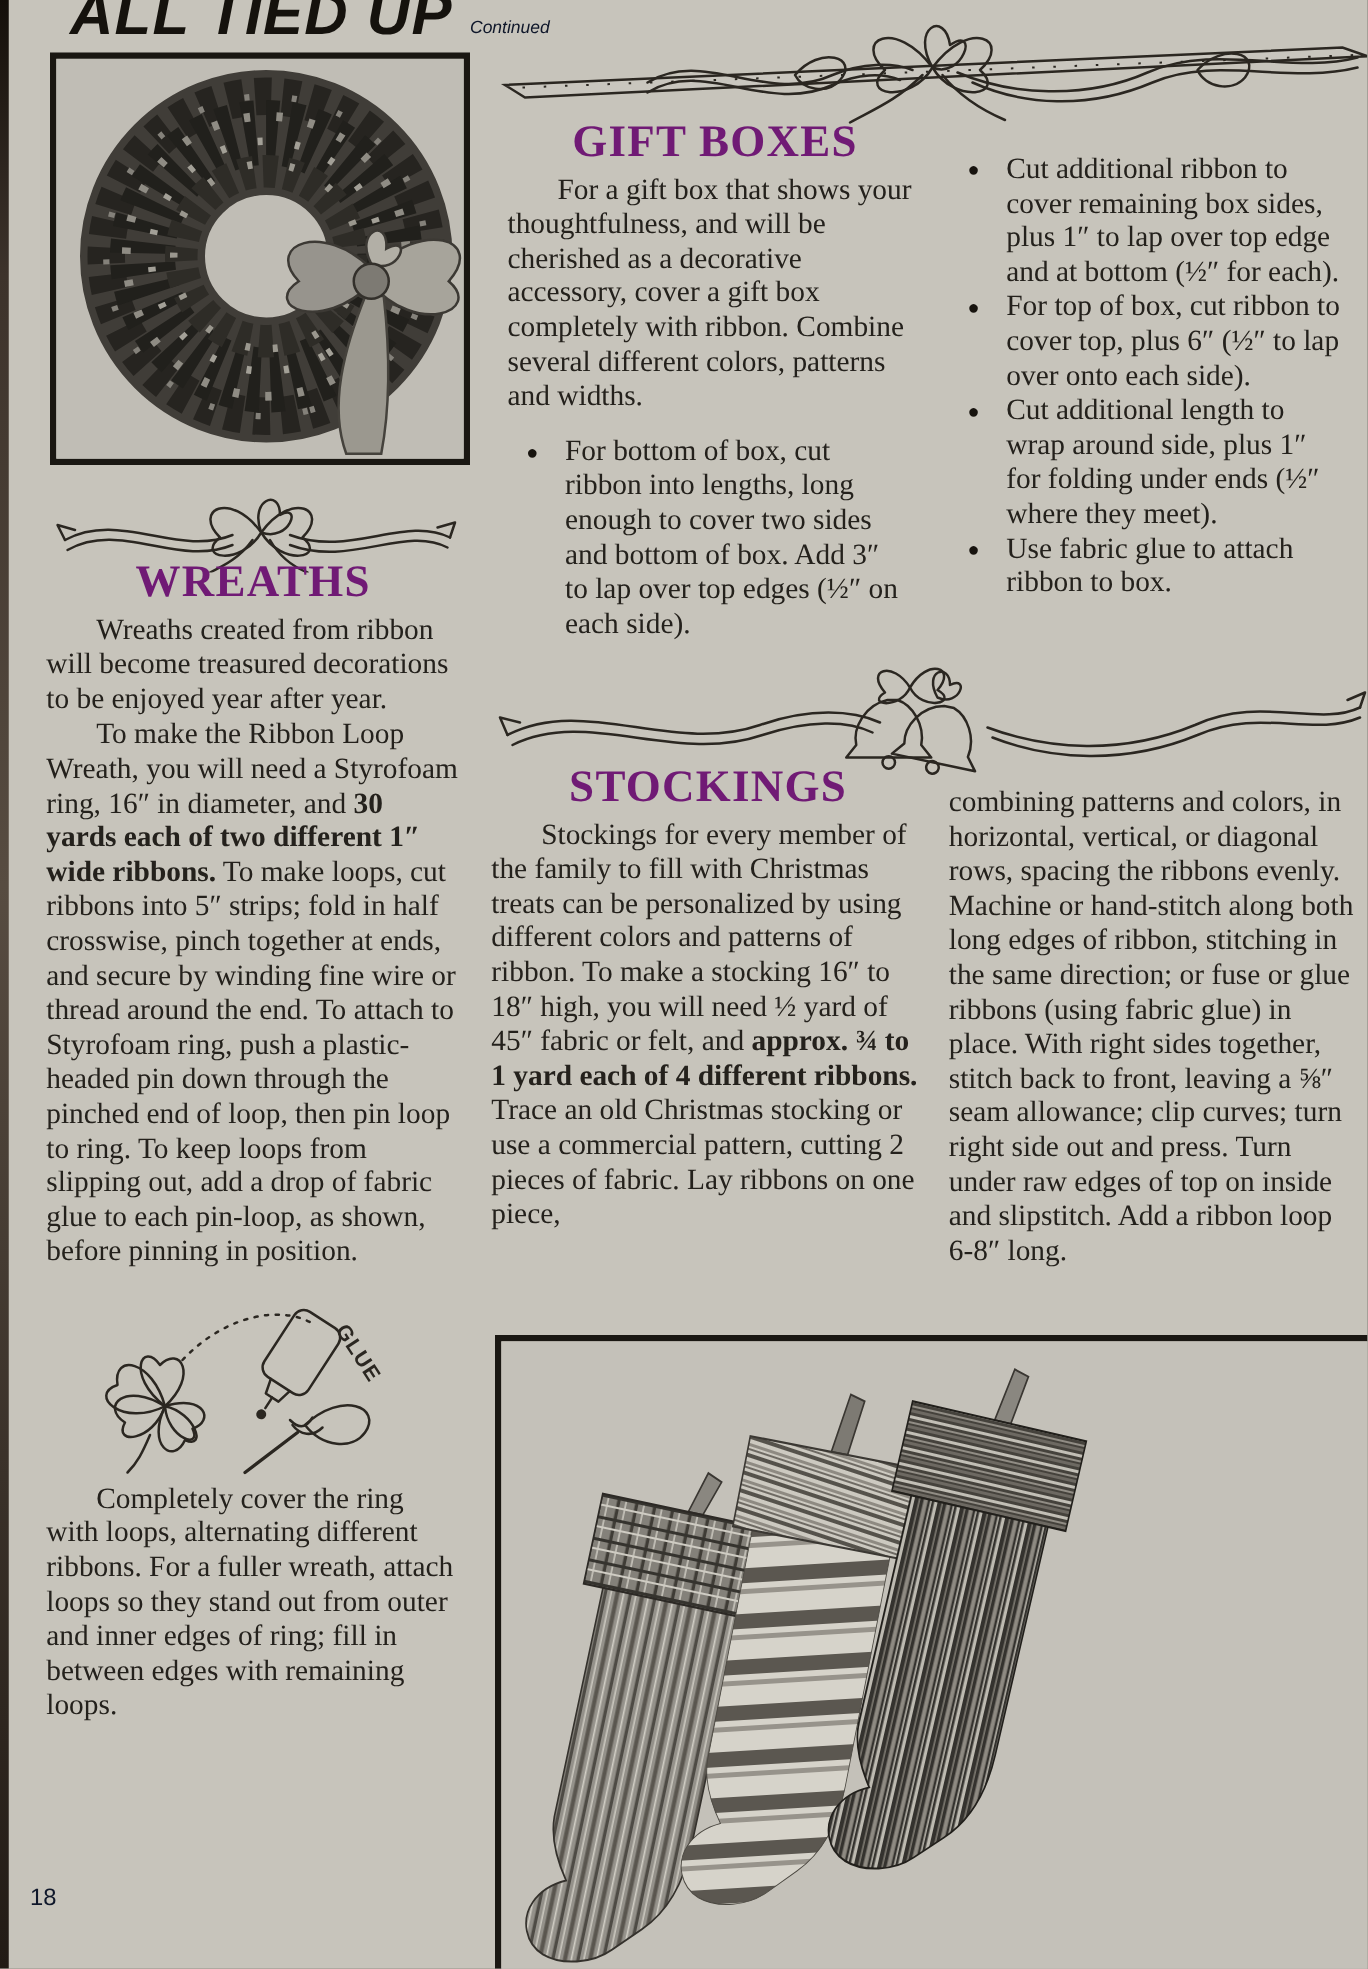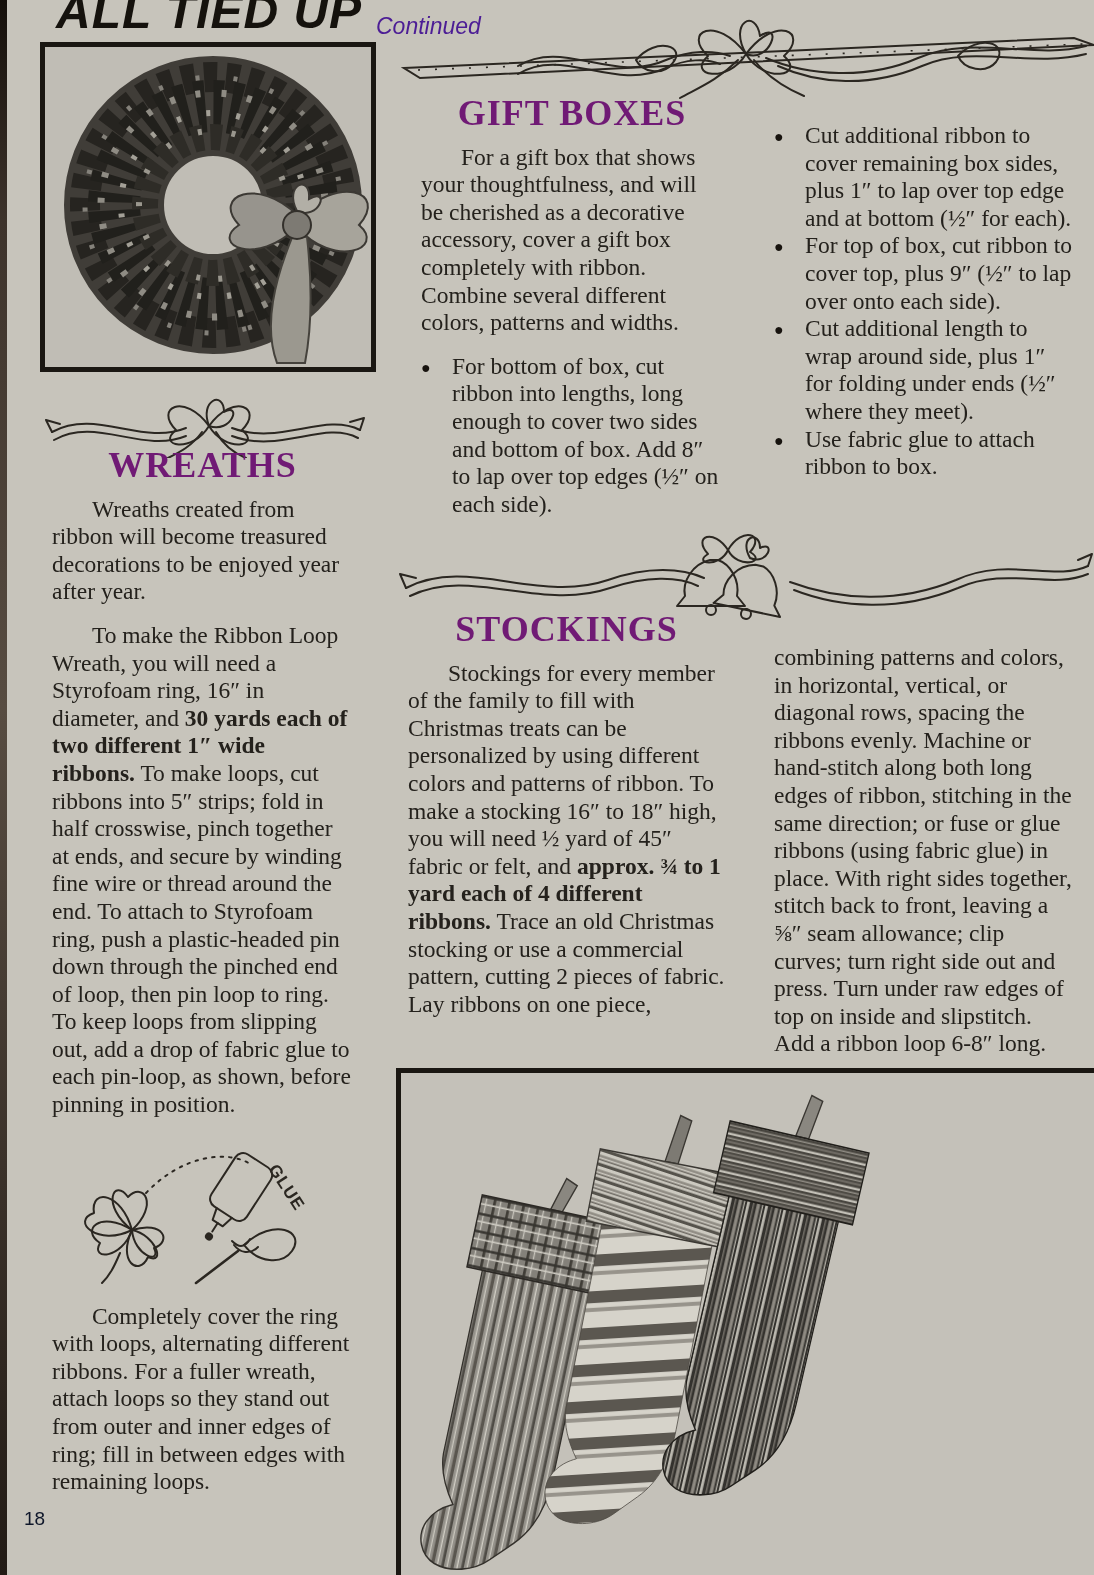--- a/index.html
+++ b/index.html
@@ -12,39 +12,39 @@
     position:absolute; left:0; top:0; width:7px; height:100%;
     background:linear-gradient(#140f0a,#3d332b 14%,#574c41 45%,#3a3129 75%,#221b15);
   }
   .page-title {
     position:absolute; left:56px; top:-16px;
     font-family:"Liberation Sans", sans-serif; font-weight:bold; font-style:italic;
     font-size:48px; letter-spacing:1px; color:#15120d; white-space:nowrap;
   }
   .continued {
     position:absolute; left:376px; top:13px;
-    font-family:"Liberation Sans", sans-serif; font-style:italic; font-size:23px; color:#4c1d95;
+    font-family:"Liberation Sans", sans-serif; font-style:italic; font-size:14px; color:#0f172a;
   }
   .photo {
     position:absolute; box-sizing:border-box; border:5px solid #1a1712; background:#c0bdb5;
   }
   .wreath-photo { left:40px; top:42px; width:336px; height:330px; }
   .stockings-photo { left:396px; top:1068px; width:706px; height:515px; }
   .photo svg { display:block; width:100%; height:100%; }
   .orn { position:absolute; }
   .orn svg { display:block; width:100%; height:100%; }
   .ruler-orn { left:398px; top:4px; width:696px; height:100px; }
   .bow-orn { left:44px; top:386px; width:322px; height:72px; }
   .bells-orn { left:398px; top:524px; width:696px; height:98px; }
   .col { position:absolute; font-size:23.5px; line-height:27.6px; text-align:left; }
   .heading {
     font-size:36px; font-weight:bold; letter-spacing:1px; text-align:center;
     margin:0 0 11px 0; color:#701a75;
   }
-  .col p { margin:16px; text-indent:1.7em; }
+  .col p { margin:1px; text-indent:1.7em; }
   .col p.noindent { text-indent:0; }
   ul.bullets { list-style:none; margin:16px; padding:0; }
   ul.bullets li { position:relative; padding-left:31px; }
   ul.bullets li::before {
     content:"\25CF"; position:absolute; left:0; top:1px; font-size:16px; color:#17130e;
   }
   b { font-weight:bold; }
   .gift-mid   { left:405px; top:100px; width:334px; }
   .gift-right { left:758px; top:106px; width:330px; }
   .wreaths-col{ left:36px;  top:452px; width:333px; }
@@ -108,28 +108,28 @@
         <path d="M340,56 C320,76 300,84 282,94"></path>
         <path d="M356,56 C372,76 392,86 406,92"></path>
       </g>
     </svg>
   </div>
 
   <div class="col gift-mid">
     <h2 class="heading">GIFT BOXES</h2>
     <p>For a gift box that shows your thoughtfulness, and will be cherished as a decorative accessory, cover a gift box completely with ribbon. Combine several different colors, patterns and widths.</p>
     <ul class="bullets">
-      <li>For bottom of box, cut ribbon into lengths, long enough to cover two sides and bottom of box. Add 8″ to lap over top edges (½″ on each side).</li>
+      <li>For bottom of box, cut ribbon into lengths, long enough to cover two sides and bottom of box. Add 3″ to lap over top edges (½″ on each side).</li>
     </ul>
   </div>
 
   <div class="col gift-right">
     <ul class="bullets">
       <li>Cut additional ribbon to cover remaining box sides, plus 1″ to lap over top edge and at bottom (½″ for each).</li>
-      <li>For top of box, cut ribbon to cover top, plus 9″ (½″ to lap over onto each side).</li>
+      <li>For top of box, cut ribbon to cover top, plus 6″ (½″ to lap over onto each side).</li>
       <li>Cut additional length to wrap around side, plus 1″ for folding under ends (½″ where they meet).</li>
       <li>Use fabric glue to attach ribbon to box.</li>
     </ul>
   </div>
 
   <div class="orn bow-orn">
     <svg viewBox="0 0 322 72">
       <g class="ink">
         <path d="M8,46 C52,22 98,60 142,42"></path>
         <path d="M10,54 C52,30 98,68 142,50"></path>

